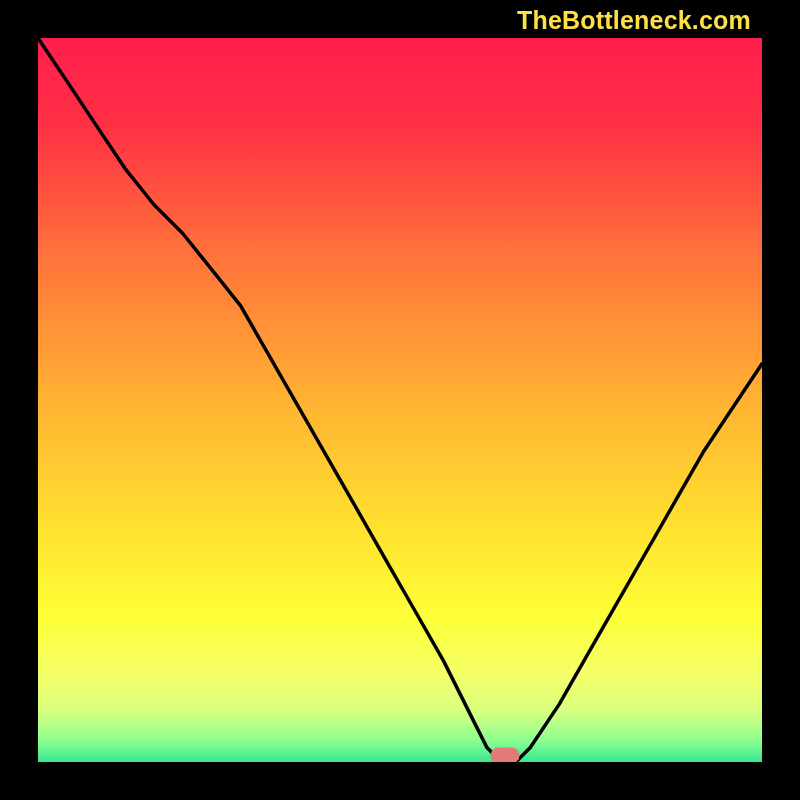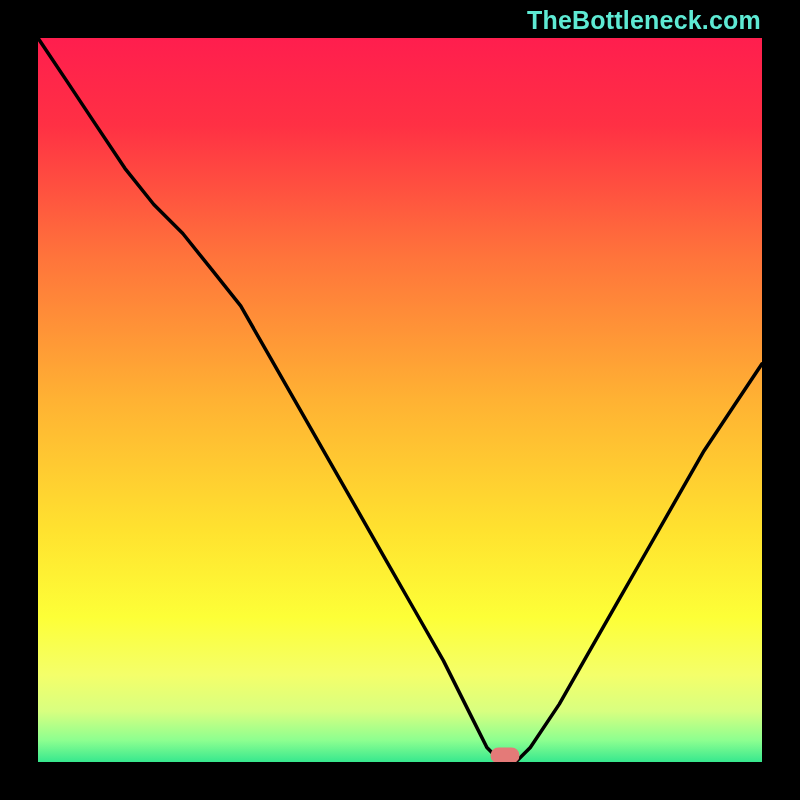--- a/index.html
+++ b/index.html
@@ -29,25 +29,25 @@
   }
   .curve {
     position: absolute;
     left: 0; top: 0;
     width: 724px;
     height: 724px;
   }
   .watermark {
     position: absolute;
     top: 6px;
-    right: 39px;
+    right: 49px;
     font-family: Arial, Helvetica, sans-serif;
     font-size: 25px;
     font-weight: 600;
-    color: #5eead4;
+    color: #fde047;
     letter-spacing: 0.2px;
   }
 </style>
 </head>
 <body>
 <div class="wrap">
 
   <div class="plot">
     <svg class="gradient" width="724" height="724" viewBox="0 0 724 724" preserveAspectRatio="none">
       <defs>

